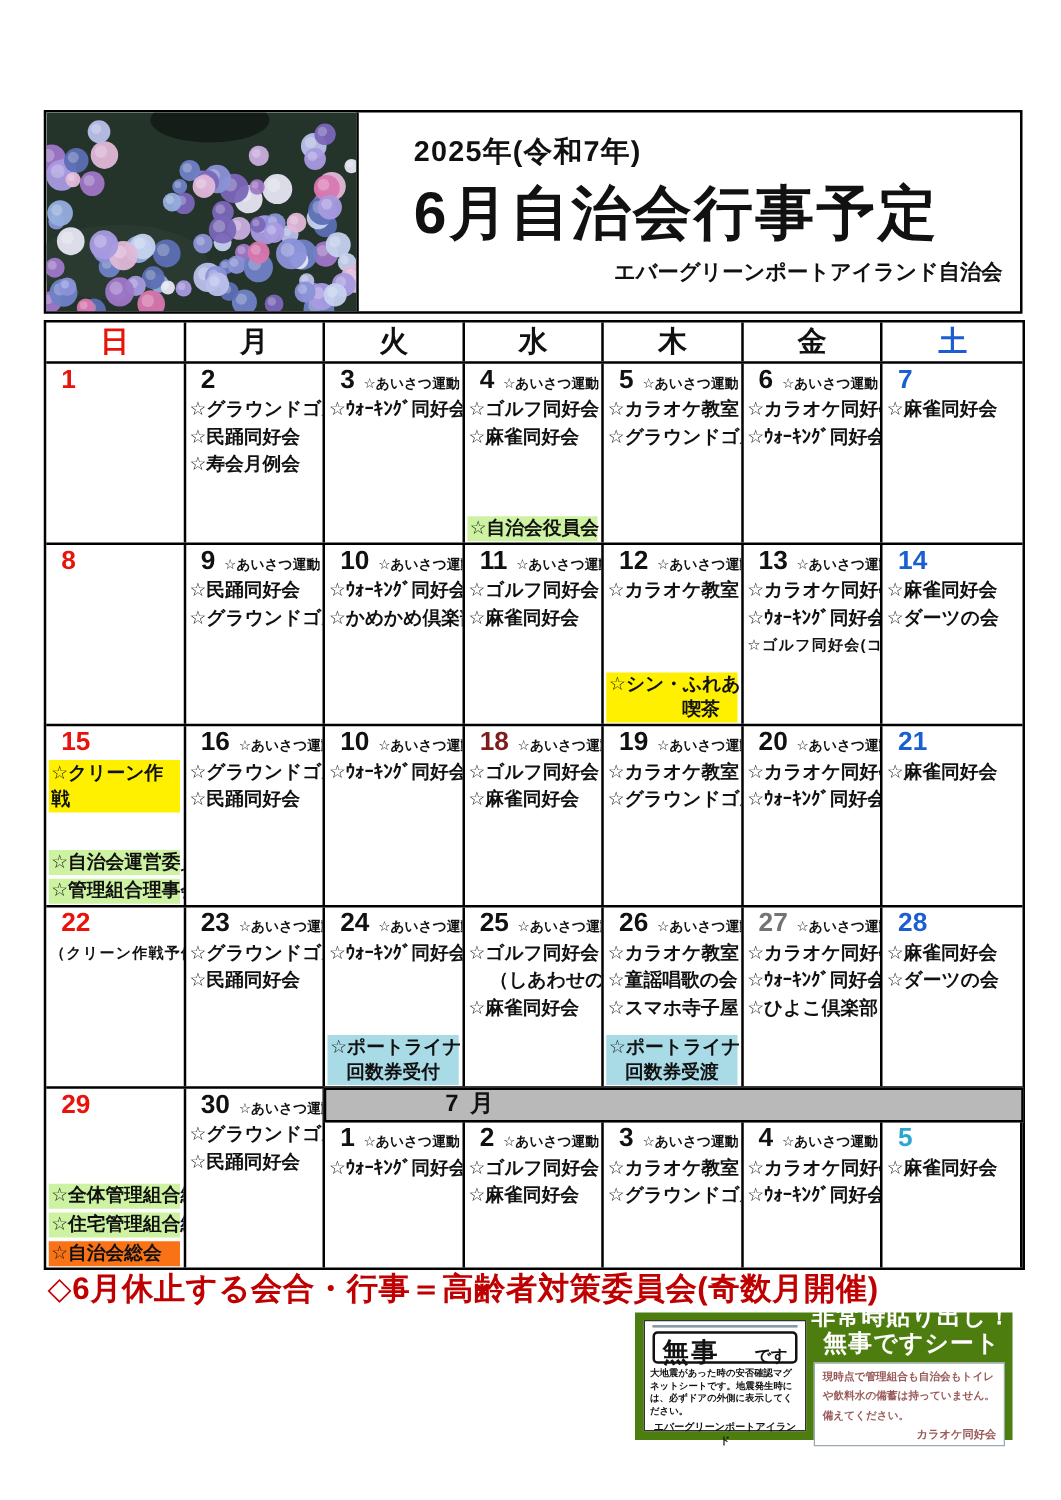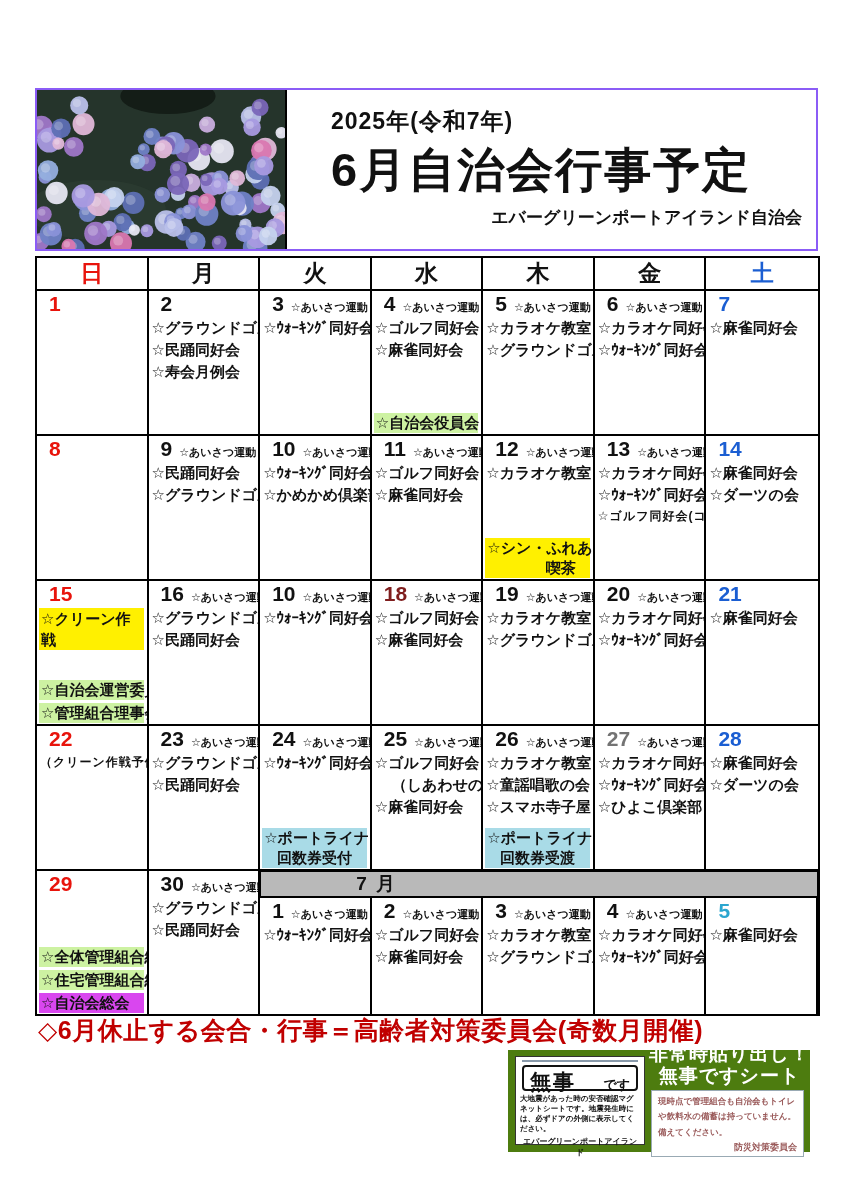--- a/index.html
+++ b/index.html
@@ -1,20 +1,20 @@
 <!DOCTYPE html>
 <html><head>
 <meta charset="utf-8">
 <style>
   html,body{margin:0;padding:0;background:#fff;}
   body{width:849px;height:1200px;position:relative;font-family:"Liberation Sans","DejaVu Sans",sans-serif;color:#111;}
   .page{position:absolute;inset:0;background:#fff;overflow:hidden;}
 
   
-  .header-box{position:absolute;left:35px;top:88px;width:783px;height:163px;border:2px solid #8b5cf6;display:flex;box-sizing:border-box;background:#fff;}
+  .header-box{position:absolute;left:35px;top:88px;width:783px;height:163px;border:2px solid #000000;display:flex;box-sizing:border-box;background:#fff;}
   .photo{width:250px;height:100%;border-right:2px solid #000;box-sizing:border-box;flex:0 0 auto;overflow:hidden;}
   .photo svg{display:block;width:100%;height:100%;}
   .title-area{flex:1;padding-left:44px;box-sizing:border-box;}
   .year-line{margin-top:16px;font-size:23px;font-weight:800;letter-spacing:1px;}
   .main-title{margin-top:8px;font-size:47px;font-weight:900;letter-spacing:2px;line-height:1.05;}
   .subtitle{margin-top:12px;font-size:17px;font-weight:800;text-align:right;padding-right:14px;}
 
   
   .cal{position:absolute;left:35px;top:256px;width:785px;border:2.5px solid #000;background:#fff;box-sizing:border-box;}
   .cal-hrow{display:grid;grid-template-columns:repeat(7,1fr);height:31px;border-bottom:2px solid #000;}
@@ -531,21 +531,21 @@
           <div class="numrow">
             <span class="daynum" style="color: rgb(232, 20, 12);">29</span>
           </div>
           <div class="blocks">
             <div class="blk" style="background: rgb(205, 242, 162);">
               <div>☆全体管理組合総会</div>
             </div>
             <div class="blk" style="background: rgb(205, 242, 162);">
               <div>☆住宅管理組合総会</div>
             </div>
-            <div class="blk" style="background: #d946ef;">
+            <div class="blk" style="background: #f97316;">
               <div>☆自治会総会</div>
             </div>
           </div>
         </div>
         <div class="cell">
           <div class="numrow">
             <span class="daynum" style="color: rgb(17, 17, 17);">30</span>
             <span class="aisatsu">☆あいさつ運動</span>
           </div>
           <div class="ev">☆グラウンドゴルフ</div>
@@ -604,18 +604,18 @@
       <div class="card-note">大地震があった時の安否確認マグネットシートです。地震発生時には、必ずドアの外側に表示してください。</div>
       <div class="card-sign">エバーグリーンポートアイランド</div>
     </div>
     <div class="banner-right">
       <div class="banner-title">
         <span>非常時貼り出し！</span><br>
         <span>無事ですシート</span>
       </div>
       <div class="notice">
         <div class="notice-text" id="noticeText" style="color: rgb(154, 90, 90);">現時点で管理組合も自治会もトイレや飲料水の備蓄は持っていません。備えてください。</div>
-        <div class="notice-sign" id="noticeSign" style="color: rgb(154, 90, 90);">防災対策委員会</div>
+        <div class="notice-sign" id="noticeSign" style="color: rgb(154, 90, 90);">カラオケ同好会</div>
       </div>
     </div>
   </div>
 
 </div>
 
 </body></html>

